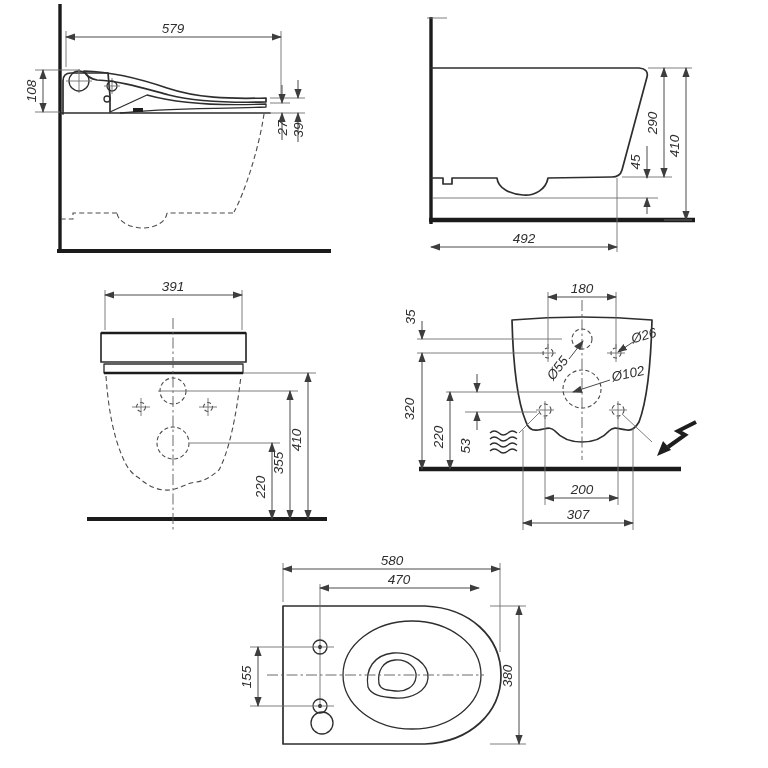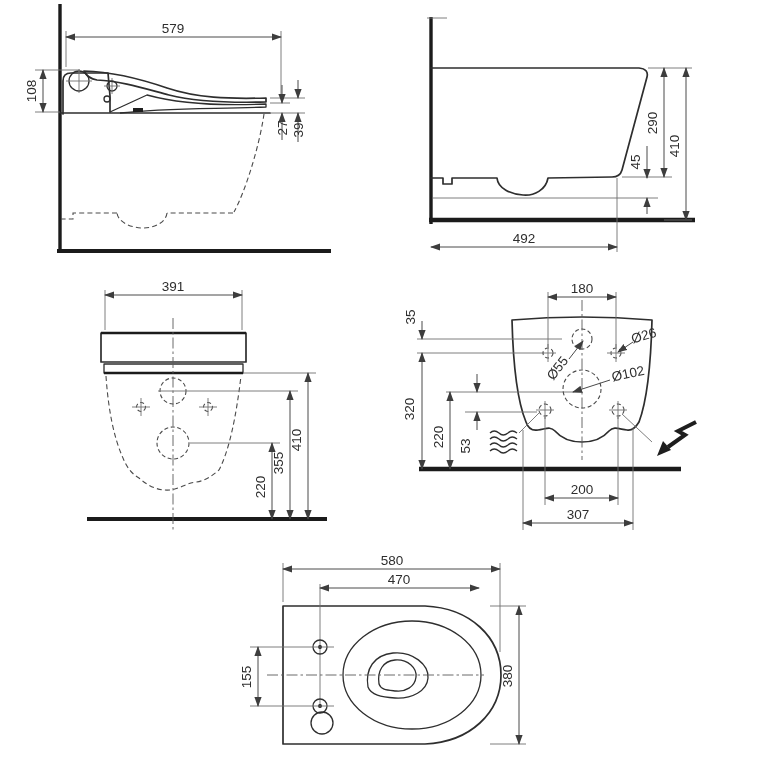--- a/index.html
+++ b/index.html
@@ -1,16 +1,16 @@
 <!DOCTYPE html>
 <html><head>
 <meta charset="utf-8">
 <style>
   html,body{margin:0;padding:0;background:#ffffff;}
-  .canvas{position:relative;width:720px;height:768px;background:#fff;overflow:hidden;}
+  .canvas{position:relative;width:720px;height:768px;background:#fff;overflow:hidden;font-style:italic;}
   svg{display:block;}
   svg text{font-family:"Liberation Sans",sans-serif;font-size:13.5px;fill:#2e2e2e;}
   .outline{stroke:#2e2e2e;stroke-width:1.7;fill:none;stroke-linejoin:round;stroke-linecap:round;}
   .outline2{stroke:#2e2e2e;stroke-width:1.3;fill:none;stroke-linejoin:round;}
   .heavy{stroke:#1b1b1b;fill:none;}
   .dimline{stroke:#4a4a4a;stroke-width:1;fill:none;}
   .thin{stroke:#6f6f6f;stroke-width:0.9;fill:none;}
   .dash{stroke:#4a4a4a;stroke-width:1.1;stroke-dasharray:5 3.2;fill:none;}
   .dashc{stroke:#4a4a4a;stroke-width:1.1;stroke-dasharray:4 2.6;fill:none;}
   .dashdot{stroke:#5a5a5a;stroke-width:0.9;stroke-dasharray:11 3 2.5 3;fill:none;}

